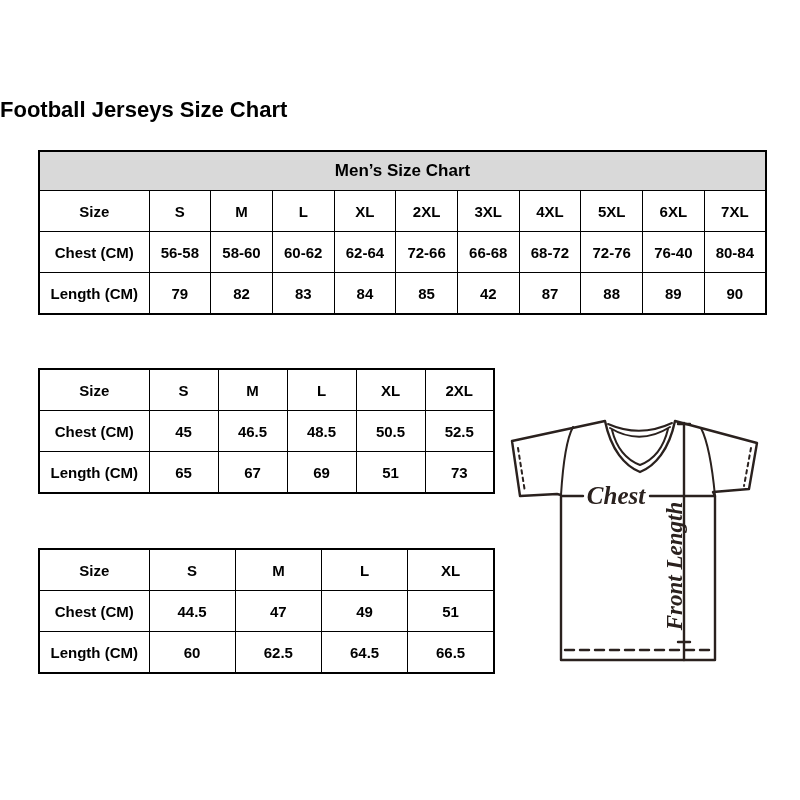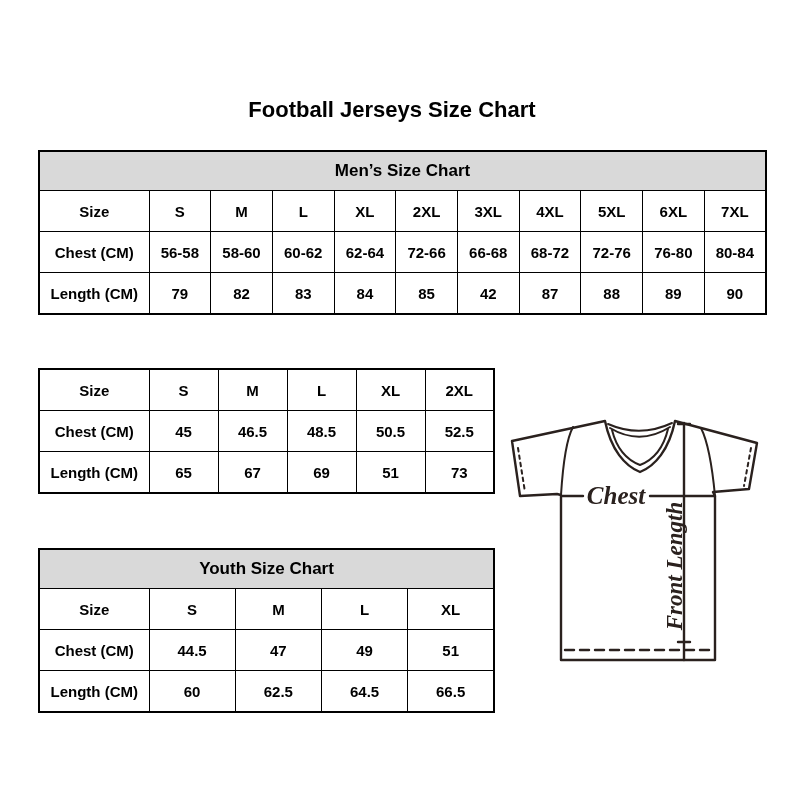--- a/index.html
+++ b/index.html
@@ -1,18 +1,18 @@
 <!DOCTYPE html>
 <html><head>
 <meta charset="utf-8">
 <style>
   html,body{margin:0;padding:0;background:#fff;}
   .page{position:relative;width:800px;height:800px;background:#ffffff;overflow:hidden;
         font-family:"Liberation Sans",sans-serif;color:#000;}
-  .title{position:absolute;left:0;top:97px;width:784px;margin:0;text-align:center;
+  .title{position:absolute;left:0;top:97px;width:784px;margin:0;text-align:left;
          font-size:22px;font-weight:bold;color:#000;}
   table.tbl{position:absolute;border-collapse:collapse;table-layout:fixed;
             border:2px solid #000;background:#fff;}
   table.tbl td{border:1px solid #000;text-align:center;vertical-align:middle;
                font-size:15px;font-weight:bold;height:40px;padding:0;overflow:hidden;
                white-space:nowrap;}
   table.tbl tr.band td{background:#d9d9d9;font-size:17px;height:38px;}
   .jersey{position:absolute;left:505px;top:408px;width:262px;height:264px;}
   .jersey path,.jersey line{fill:none;stroke:#2a211e;stroke-width:2.4;stroke-linejoin:round;stroke-linecap:round;}
   .jersey .thin{stroke-width:2;}
@@ -60,21 +60,21 @@
       <tr>
         <td>Chest (CM)</td>
         <td>56-58</td>
         <td>58-60</td>
         <td>60-62</td>
         <td>62-64</td>
         <td>72-66</td>
         <td>66-68</td>
         <td>68-72</td>
         <td>72-76</td>
-        <td>76-80</td>
+        <td>76-40</td>
         <td>80-84</td>
       </tr>
       <tr>
         <td>Length (CM)</td>
         <td>79</td>
         <td>82</td>
         <td>83</td>
         <td>84</td>
         <td>85</td>
         <td>42</td>
@@ -125,23 +125,20 @@
 
   <table class="tbl" style="left:38px;top:548px;width:455px;">
     <colgroup>
       <col style="width:110px">
         <col style="width:86.25px">
         <col style="width:86.25px">
         <col style="width:86.25px">
         <col style="width:86.25px">
     </colgroup>
     <tbody>
-      <tr class="band">
-        <td colspan="5">Youth Size Chart</td>
-      </tr>
       <tr>
         <td>Size</td>
         <td>S</td>
         <td>M</td>
         <td>L</td>
         <td>XL</td>
       </tr>
       <tr>
         <td>Chest (CM)</td>
         <td>44.5</td>

